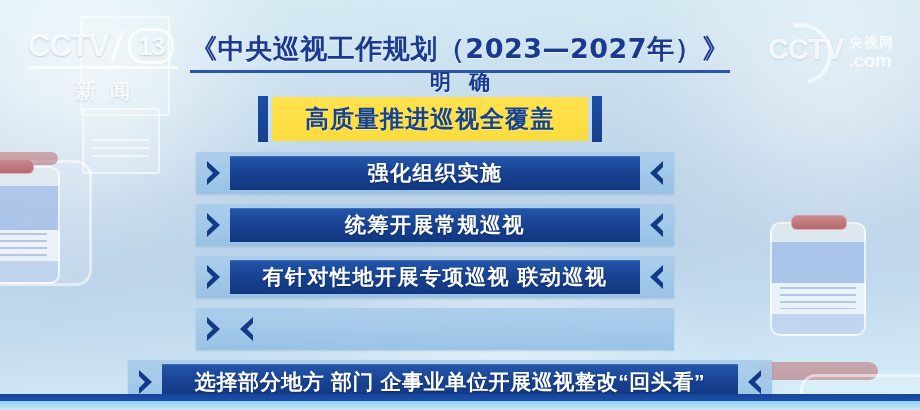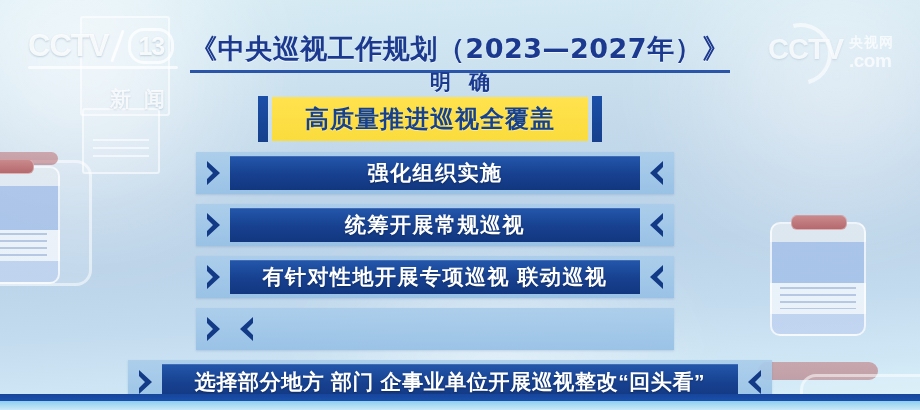--- a/index.html
+++ b/index.html
@@ -130,22 +130,22 @@
     padding:0 7px;
     font-size:25px; line-height:30px;
     color:rgba(255,255,255,.9);
   }
   .cctv13 .underbar {
     width:150px; height:3px; margin-top:2px;
     background:rgba(255,255,255,.78);
     border-radius:2px;
   }
   .cctv13 .cn {
-    margin-top:16px;
-    text-align:right;
+    margin-top:8px;
+    text-align:center;
     width:150px;
     font-size:21px;
     font-weight:700;
     letter-spacing:13px;
     text-indent:13px;
     color:rgba(255,255,255,.85);
     text-shadow:0 1px 2px rgba(120,150,175,.35);
   }
 
   .cctvcom {

